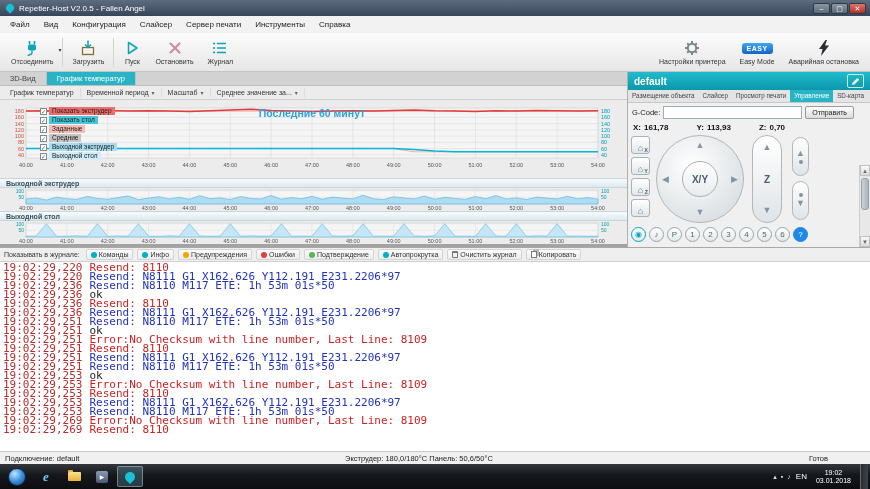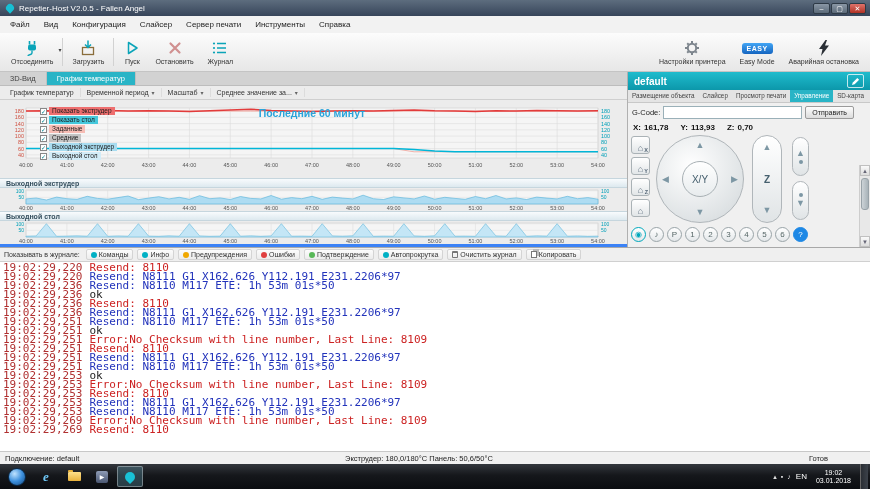--- a/index.html
+++ b/index.html
@@ -31,21 +31,21 @@
   .tb-btn{display:flex;flex-direction:column;align-items:center;justify-content:center;
     padding:1px 7px;position:relative;height:34px}
   .tb-icon-box{height:18px;display:flex;align-items:center;justify-content:center}
   .tb-label{font-size:7px;color:#333;margin-top:1px;white-space:nowrap}
   .tb-drop{position:absolute;right:-1px;top:12px;font-size:6px;color:#444}
   .tb-sep{width:1px;height:28px;background:#d2d2d2;margin:0 2px}
   .easy-badge{background:linear-gradient(#42a5f5,#1565c0);color:#fff;font-size:7px;font-weight:bold;
     padding:2px 5px;border-radius:3px;letter-spacing:.5px}
 
   
-  .main-left{position:absolute;top:72px;left:0;width:627px;height:175px;background:#3b82f6}
+  .main-left{position:absolute;top:72px;left:0;width:627px;height:175px;background:#a3a3a3}
   .view-tabs{position:absolute;top:0;left:0;right:0;height:14px;background:#d2d2d2;display:flex;
     border-bottom:1px solid #bdbdbd;box-sizing:border-box}
   .vtab{font-size:7.5px;padding:0 10px;line-height:13px;color:#444;border-right:1px solid #c0c0c0}
   .vtab.active{background:#29b4c6;color:#fff}
   .chart-toolbar{position:absolute;top:14px;height:14px;left:0;right:0;background:#ececec;
     border-bottom:1px solid #cfcfcf;display:flex;align-items:center;padding:0 4px;box-sizing:border-box}
   .ct-item{font-size:7px;color:#333;padding:1px 6px;display:flex;gap:3px;align-items:center;border-right:1px solid #dcdcdc}
   .ct-item .dd{font-size:6px;color:#666}
   .main-chart-wrap{position:absolute;top:28px;left:0;width:627px;height:78px}
   .legend{position:absolute;left:40px;top:7px}
@@ -72,39 +72,39 @@
   .rp-tab{font-size:6.3px;line-height:12px;padding:0 4px;color:#444;white-space:nowrap}
   .rp-tab.active{background:#29b4c6;color:#fff}
   .gcode-row{position:absolute;top:31px;left:0;right:12px;height:18px;display:flex;align-items:center;
     padding:0 4px;gap:3px;box-sizing:border-box}
   .gcode-label{font-size:7.5px;color:#222}
   .gcode-input{flex:1;height:11px;border:1px solid #9ab0b8;background:#fff;font-size:7px;padding:0 2px;min-width:0}
   .gcode-send{font-size:7px;padding:0 6px;background:linear-gradient(#fdfdfd,#dcdcdc);
     border:1px solid #9a9a9a;border-radius:2px;color:#222;height:13px}
   .coords-row{position:absolute;top:49px;left:5px;right:12px;height:13px;display:flex;align-items:center;
     font-size:8px;font-weight:bold;color:#111}
-  .coords-row .cl{margin-right:3px}.coords-row .cv{margin-right:12px}
+  .coords-row .cl{margin-right:3px}.coords-row .cv{margin-right:28px}
   .controls{position:absolute;top:62px;left:0;right:0;bottom:0}
   .home-col{position:absolute;left:3px;top:2px;display:flex;flex-direction:column;gap:3px}
   .home-btn{width:19px;height:18px;border:1px solid #aab2b6;border-radius:3px;
     background:linear-gradient(#fff,#e2e6e8);position:relative;text-align:center;box-sizing:border-box}
   .hg{font-size:9px;color:#567;line-height:15px}
   .ha{position:absolute;right:1px;bottom:0;font-size:5.5px;color:#567;font-weight:bold}
   .dpad{position:absolute;left:28px;top:1px;width:88px;height:88px;border-radius:50%;
     background:radial-gradient(circle at 40% 35%,#ffffff,#dfe3e5 70%,#cfd4d7);
     border:1px solid #b0b6ba;box-sizing:border-box}
   .arr{color:#7d97a4;font-size:9px;line-height:9px}
   .dpad .arr{position:absolute}
   .arr-up{top:5px;left:50%;transform:translateX(-50%)}
   .arr-down{bottom:5px;left:50%;transform:translateX(-50%)}
   .arr-left{left:5px;top:50%;transform:translateY(-50%)}
   .arr-right{right:5px;top:50%;transform:translateY(-50%)}
   .dpad-center{position:absolute;left:50%;top:50%;transform:translate(-50%,-50%);width:36px;height:36px;
     border-radius:50%;background:linear-gradient(#fff,#e8ecee);border:1px solid #a8b0b4;
-    display:flex;align-items:center;justify-content:center;font-size:10px;font-weight:normal;color:#46606e;box-sizing:border-box}
+    display:flex;align-items:center;justify-content:center;font-size:10px;font-weight:bold;color:#46606e;box-sizing:border-box}
   .zpad{position:absolute;left:124px;top:1px;width:30px;height:88px;border-radius:15px;
     background:linear-gradient(#fff,#e0e4e6);border:1px solid #b0b6ba;display:flex;flex-direction:column;
     align-items:center;justify-content:space-between;padding:7px 0;box-sizing:border-box}
   .z-label{font-size:10px;font-weight:bold;color:#46606e}
   .ext-col{position:absolute;left:164px;top:3px;display:flex;flex-direction:column;gap:5px}
   .ext-pill{width:17px;height:39px;border-radius:9px;border:1px solid #b0b6ba;
     background:linear-gradient(#fff,#e0e4e6);display:flex;flex-direction:column;align-items:center;
     justify-content:center;gap:2px;box-sizing:border-box}
   .ext-dot{width:4px;height:4px;border-radius:50%;background:#7d97a4}
   .round-row{position:absolute;left:3px;top:93px;display:flex;gap:3px;align-items:center}

